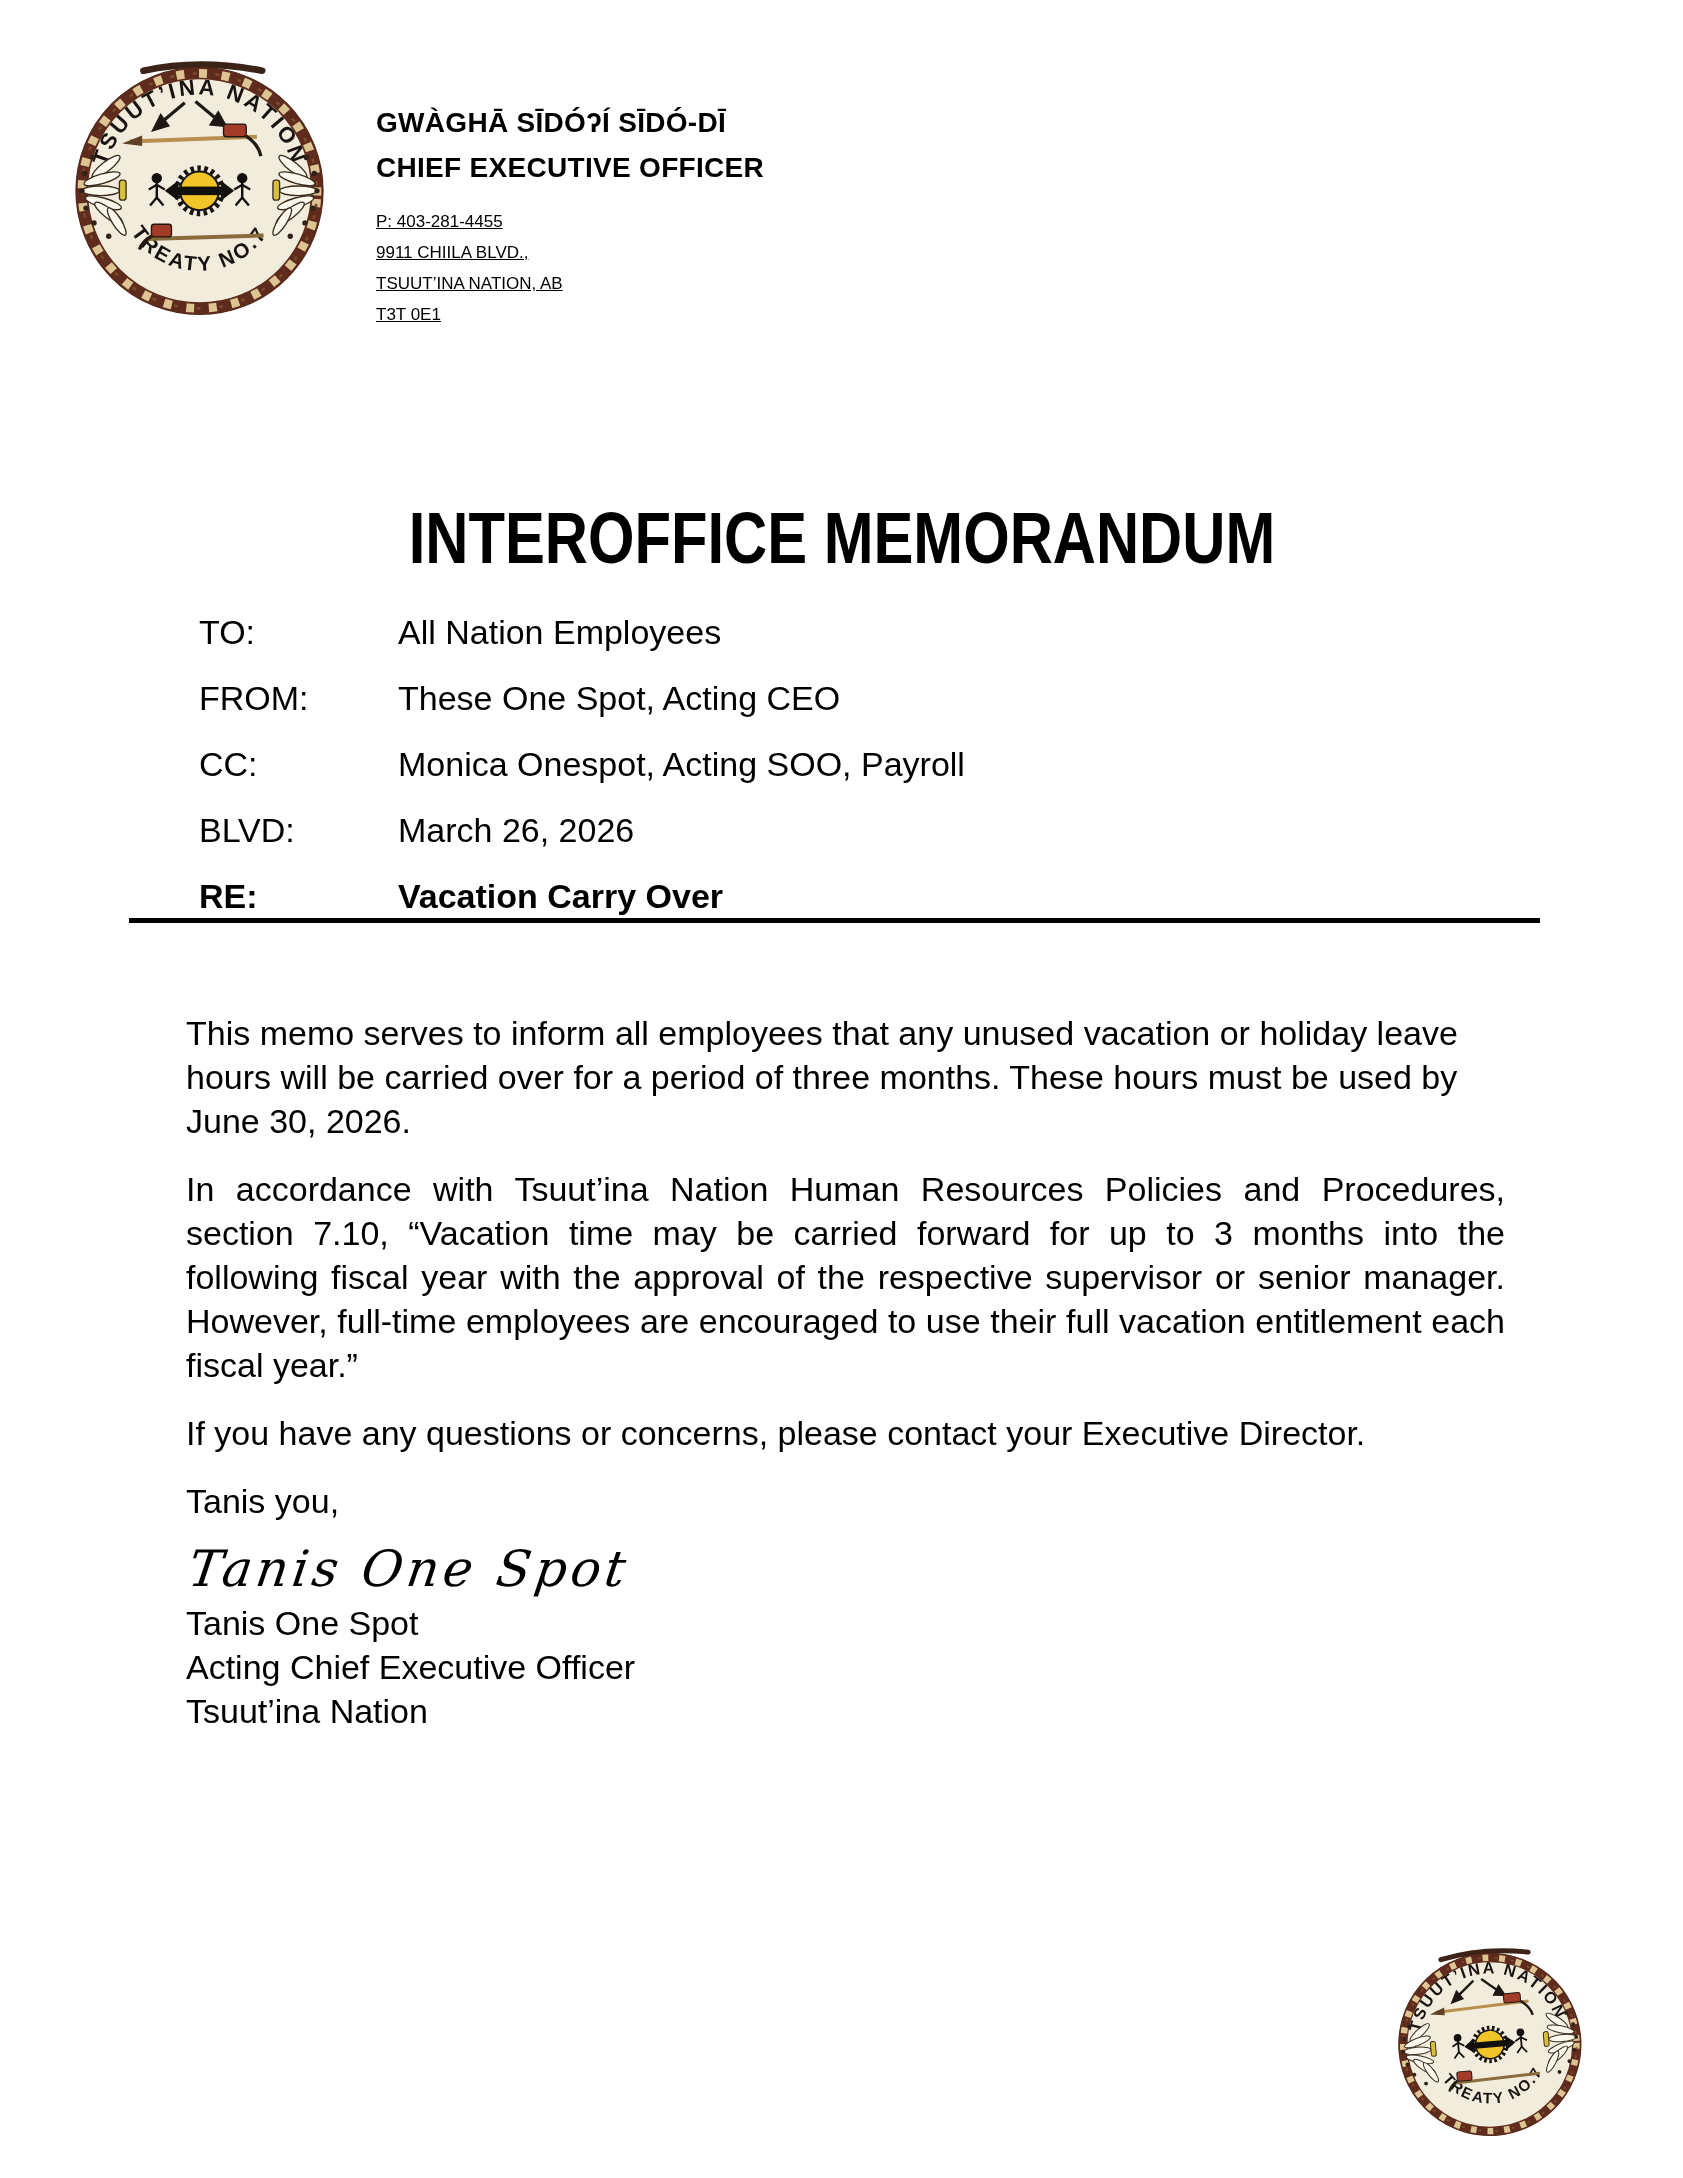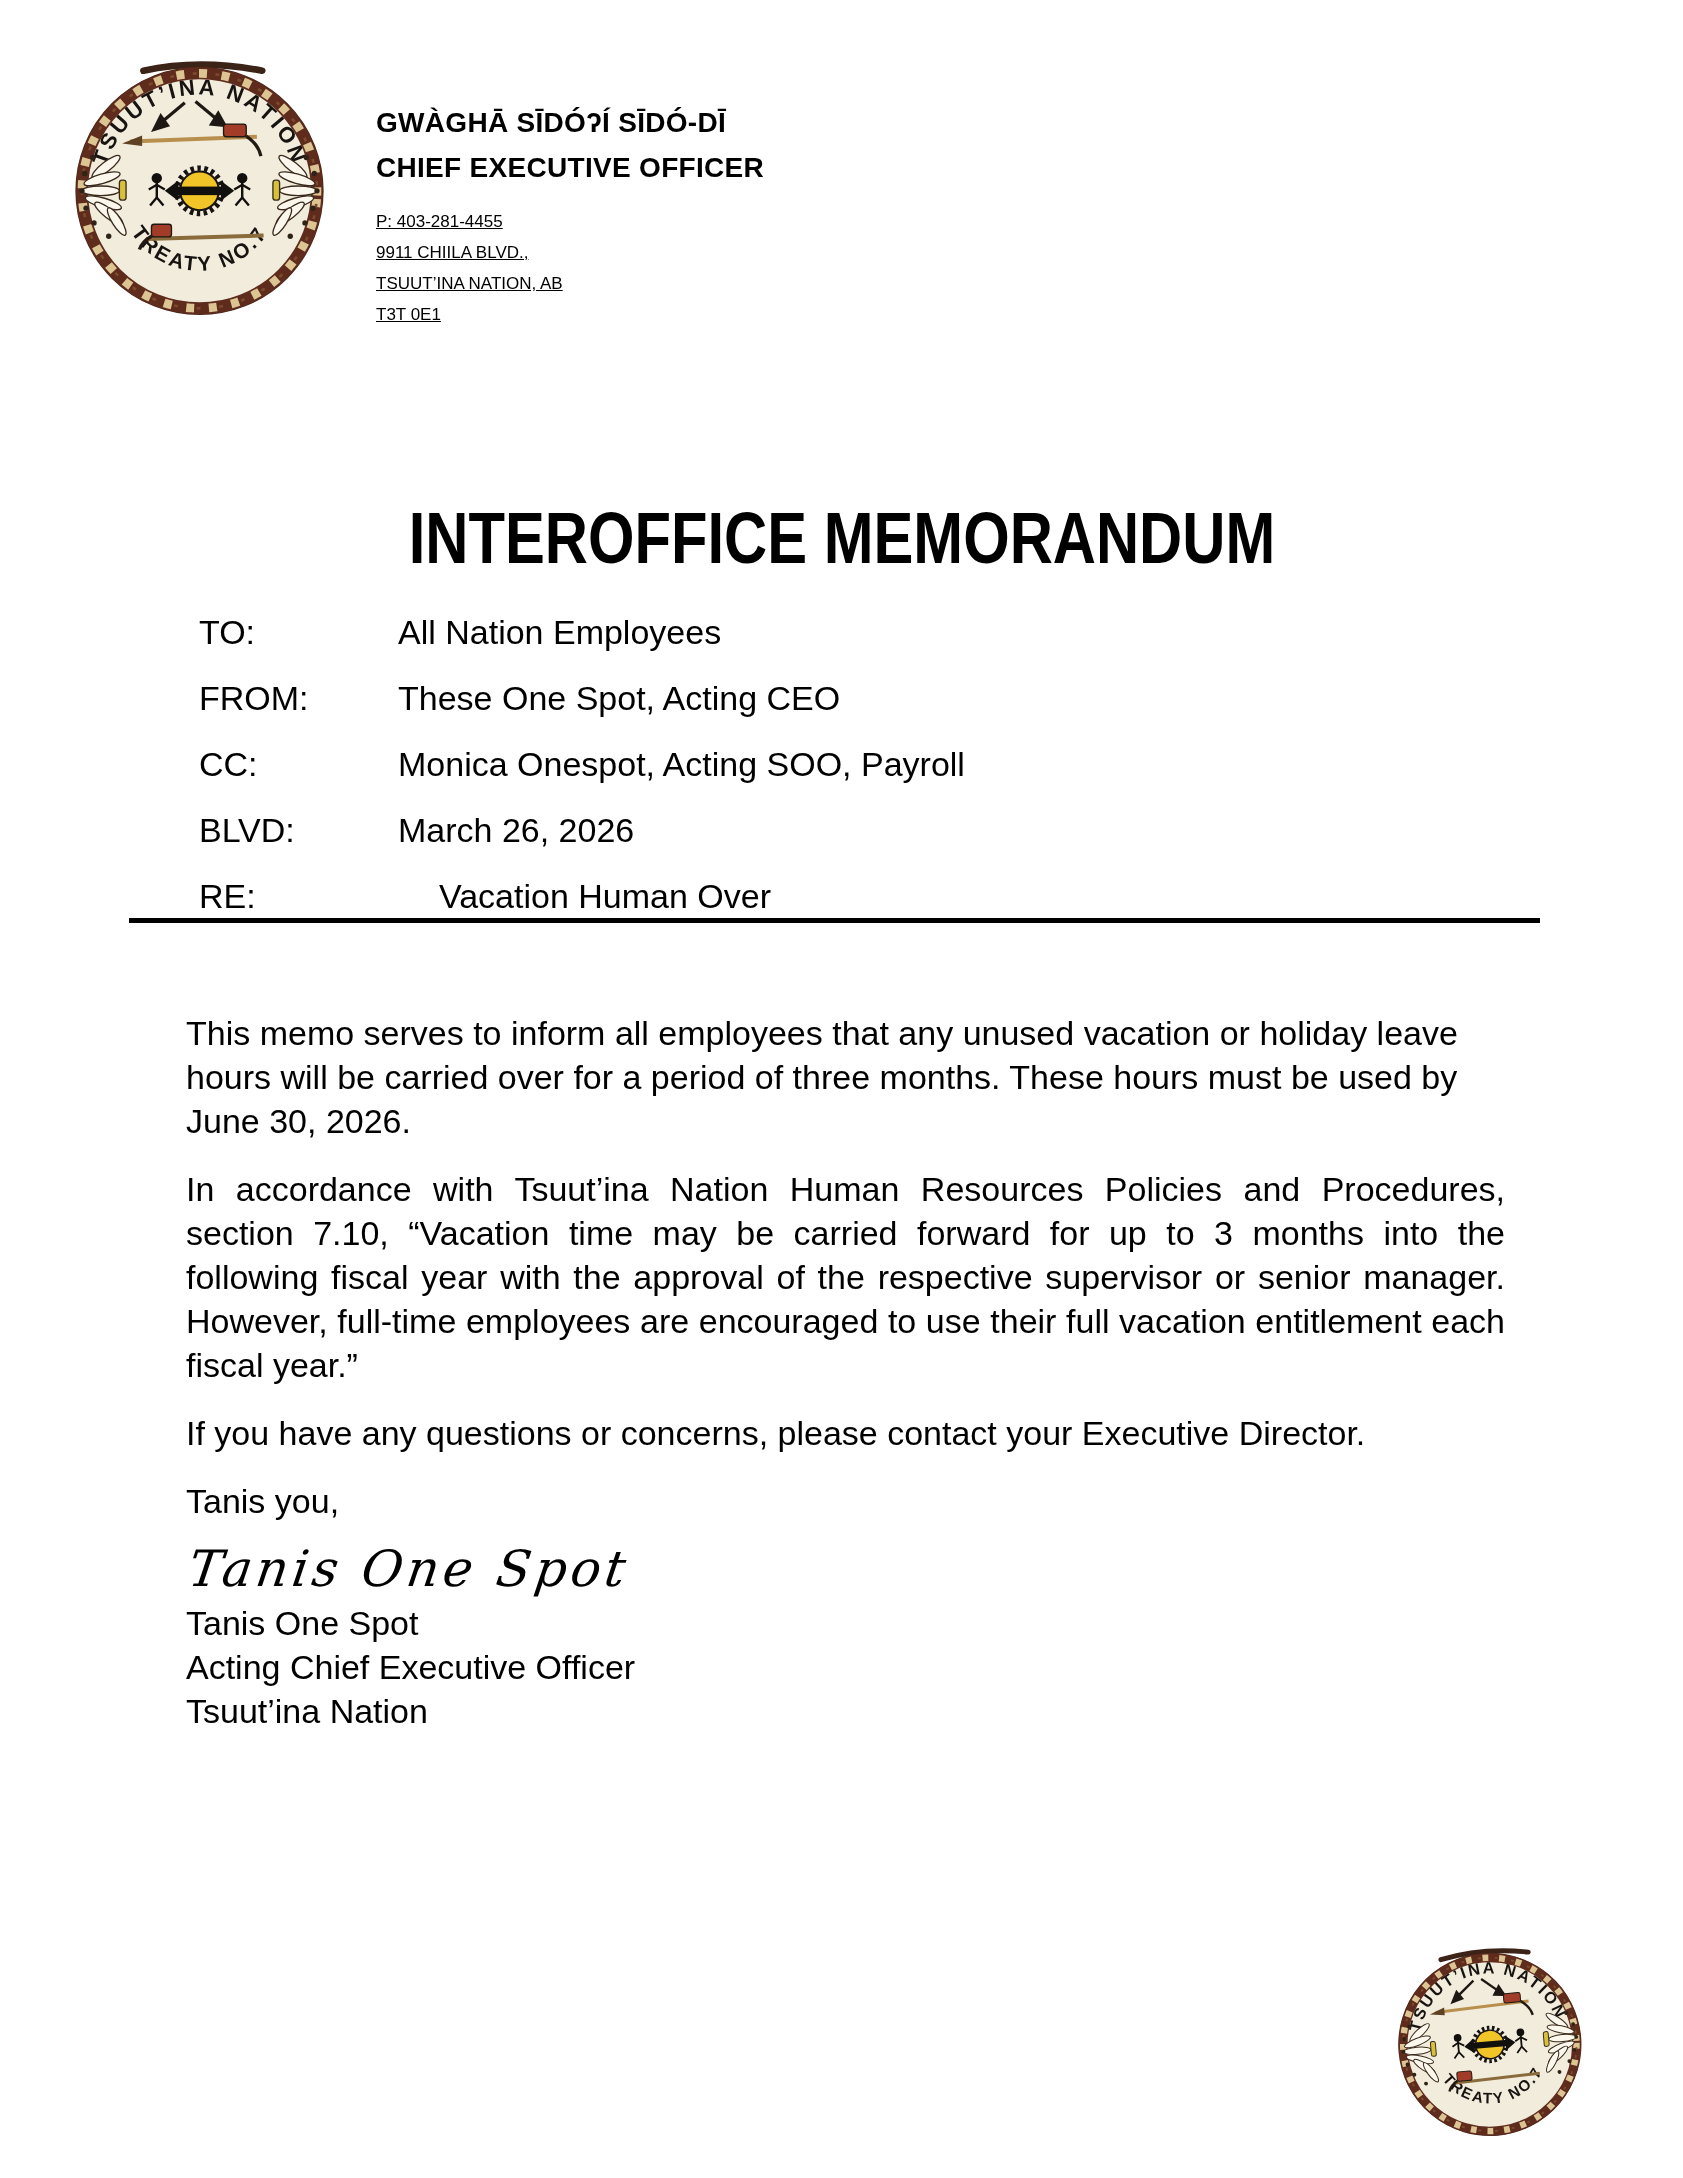--- a/index.html
+++ b/index.html
@@ -17,21 +17,21 @@
 
   .memo-title {
     position:absolute; top:453px; left:0; width:1684px; text-align:center;
     font-size:72px; font-weight:bold; white-space:nowrap;margin-top:44px;
   }
   .memo-title span { display:inline-block; transform:scaleX(0.83); transform-origin:center; letter-spacing:0px; }
 
   .fields { position:absolute; left:199px; top:613px; font-size:34px; }
   .field-row { display:flex; margin-bottom:32px; height:34px; align-items:baseline; }
   .field-label { width:199px; flex:0 0 199px; }
-  .field-row.bold { font-weight:normal;gap:41px; }
+  .field-row.bold { font-weight:bold; }
 
   .rule { position:absolute; left:129px; top:918px; width:1411px; height:5px; background:#000; }
 
   .body-text { position:absolute; left:186px; top:1011px; width:1319px; font-size:34px; line-height:44px; }
   .body-text p { margin:0 0 24px 0; }
   .body-text p.justify { text-align:justify; }
   .closing { margin-top:70px; }
 
   .signature-script {
     margin-top:6px;
@@ -185,21 +185,21 @@
   <div class="field-row">
     <div class="field-label">CC:</div>
     <div class="field-value">Monica Onespot, Acting SOO, Payroll</div>
   </div>
   <div class="field-row">
     <div class="field-label">BLVD:</div>
     <div class="field-value">March 26, 2026</div>
   </div>
   <div class="field-row bold">
     <div class="field-label">RE:</div>
-    <div class="field-value">Vacation Human Over</div>
+    <div class="field-value">Vacation Carry Over</div>
   </div>
 </div>
 
 <div class="rule"></div>
 
 <div class="body-text">
   <p>This memo serves to inform all employees that any unused vacation or holiday leave hours will be carried over for a period of three months. These hours must be used by June 30, 2026.</p>
   <p class="justify">In accordance with Tsuut’ina Nation Human Resources Policies and Procedures, section 7.10, “Vacation time may be carried forward for up to 3 months into the following fiscal year with the approval of the respective supervisor or senior manager. However, full-time employees are encouraged to use their full vacation entitlement each fiscal year.”</p>
   <p>If you have any questions or concerns, please contact your Executive Director.</p>
 

